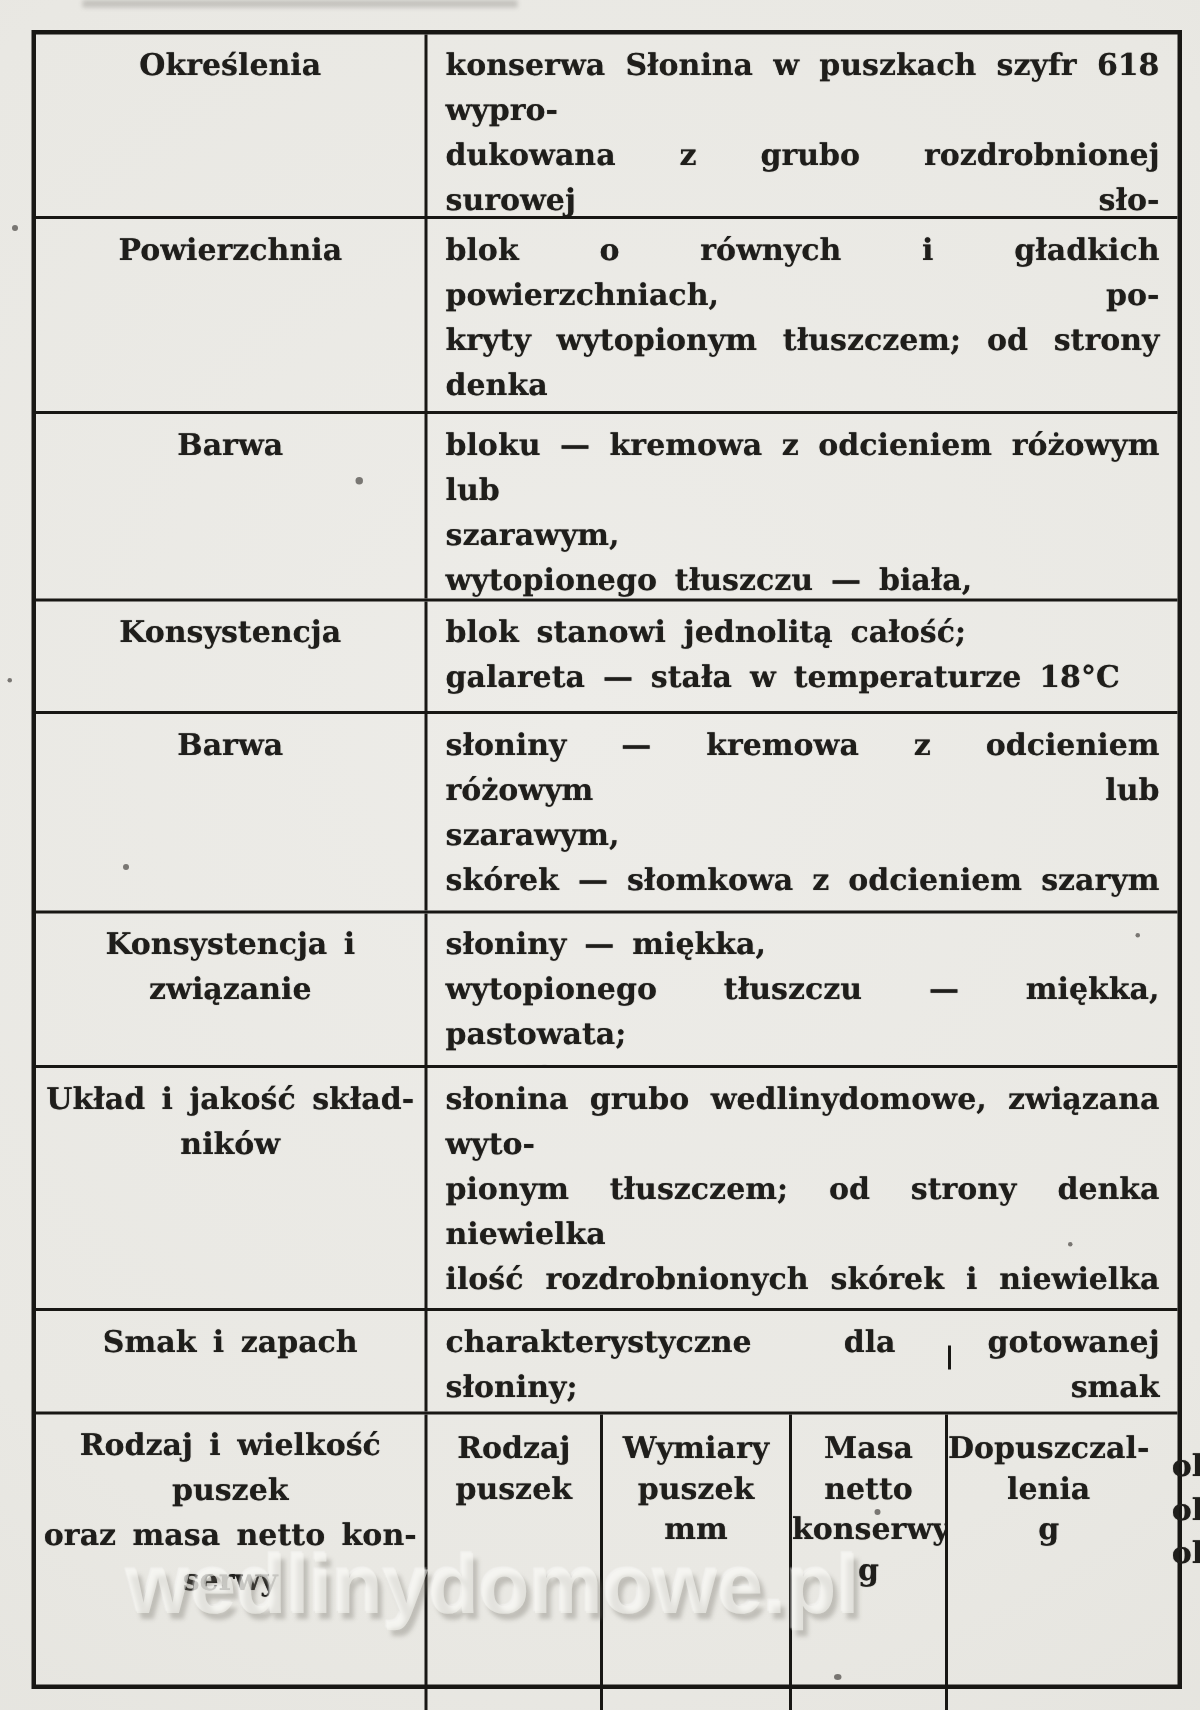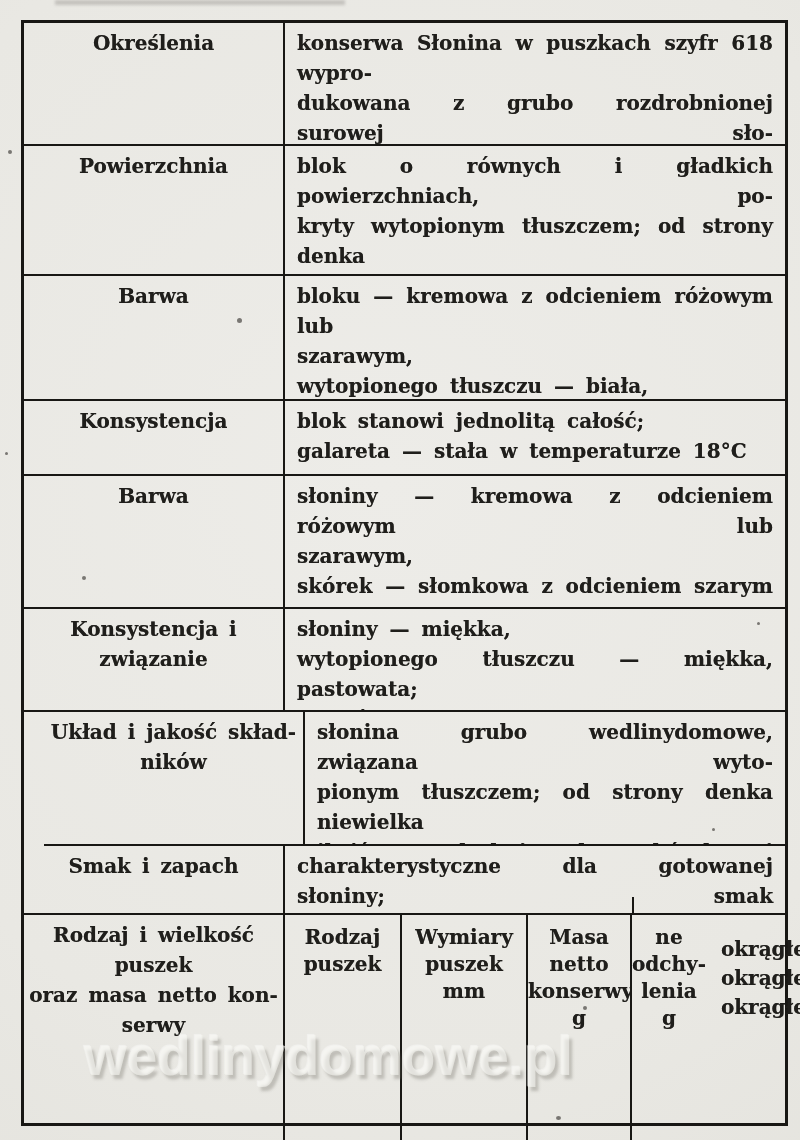--- a/index.html
+++ b/index.html
@@ -109,21 +109,21 @@
         <div class="trow" style="height: 103px;">
           <div class="cell label">
             <div class="lline">Konsystencja i związanie</div>
           </div>
           <div class="cell value">
             <div class="vline">słoniny — miękka,</div>
             <div class="vline j">wytopionego tłuszczu — miękka, pastowata;</div>
             <div class="vline">całość stanowi związaną masę</div>
           </div>
         </div>
-        <div class="trow" style="height: 134px; margin-left: 20px;">
+        <div class="trow" style="height: 162px;">
           <div class="cell label">
             <div class="lline">Układ i jakość skład-</div>
             <div class="lline">ników</div>
           </div>
           <div class="cell value">
             <div class="vline j">słonina grubo wedlinydomowe, związana wyto-</div>
             <div class="vline j">pionym tłuszczem; od strony denka niewielka</div>
             <div class="vline j">ilość rozdrobnionych skórek i niewielka ilość</div>
           </div>
         </div>
@@ -153,21 +153,21 @@
                 <div class="hline">puszek</div>
                 <div class="hline">mm</div>
               </div>
               <div class="ccol hcol c2">
                 <div class="hline">Masa</div>
                 <div class="hline">netto</div>
                 <div class="hline">konserwy</div>
                 <div class="hline">g</div>
               </div>
               <div class="ccol hcol c3">
-                <div class="hline">ne odchy-</div>
+                <div class="hline">Dopuszczal-</div>
                 <div class="hline">lenia</div>
                 <div class="hline">g</div>
               </div>
             </div>
             <div class="cans-body">
               <div class="ccol bcol c0">
                 <div class="bline">okrągłe</div>
                 <div class="bline">okrągłe</div>
                 <div class="bline">okrągłe</div>
               </div>

